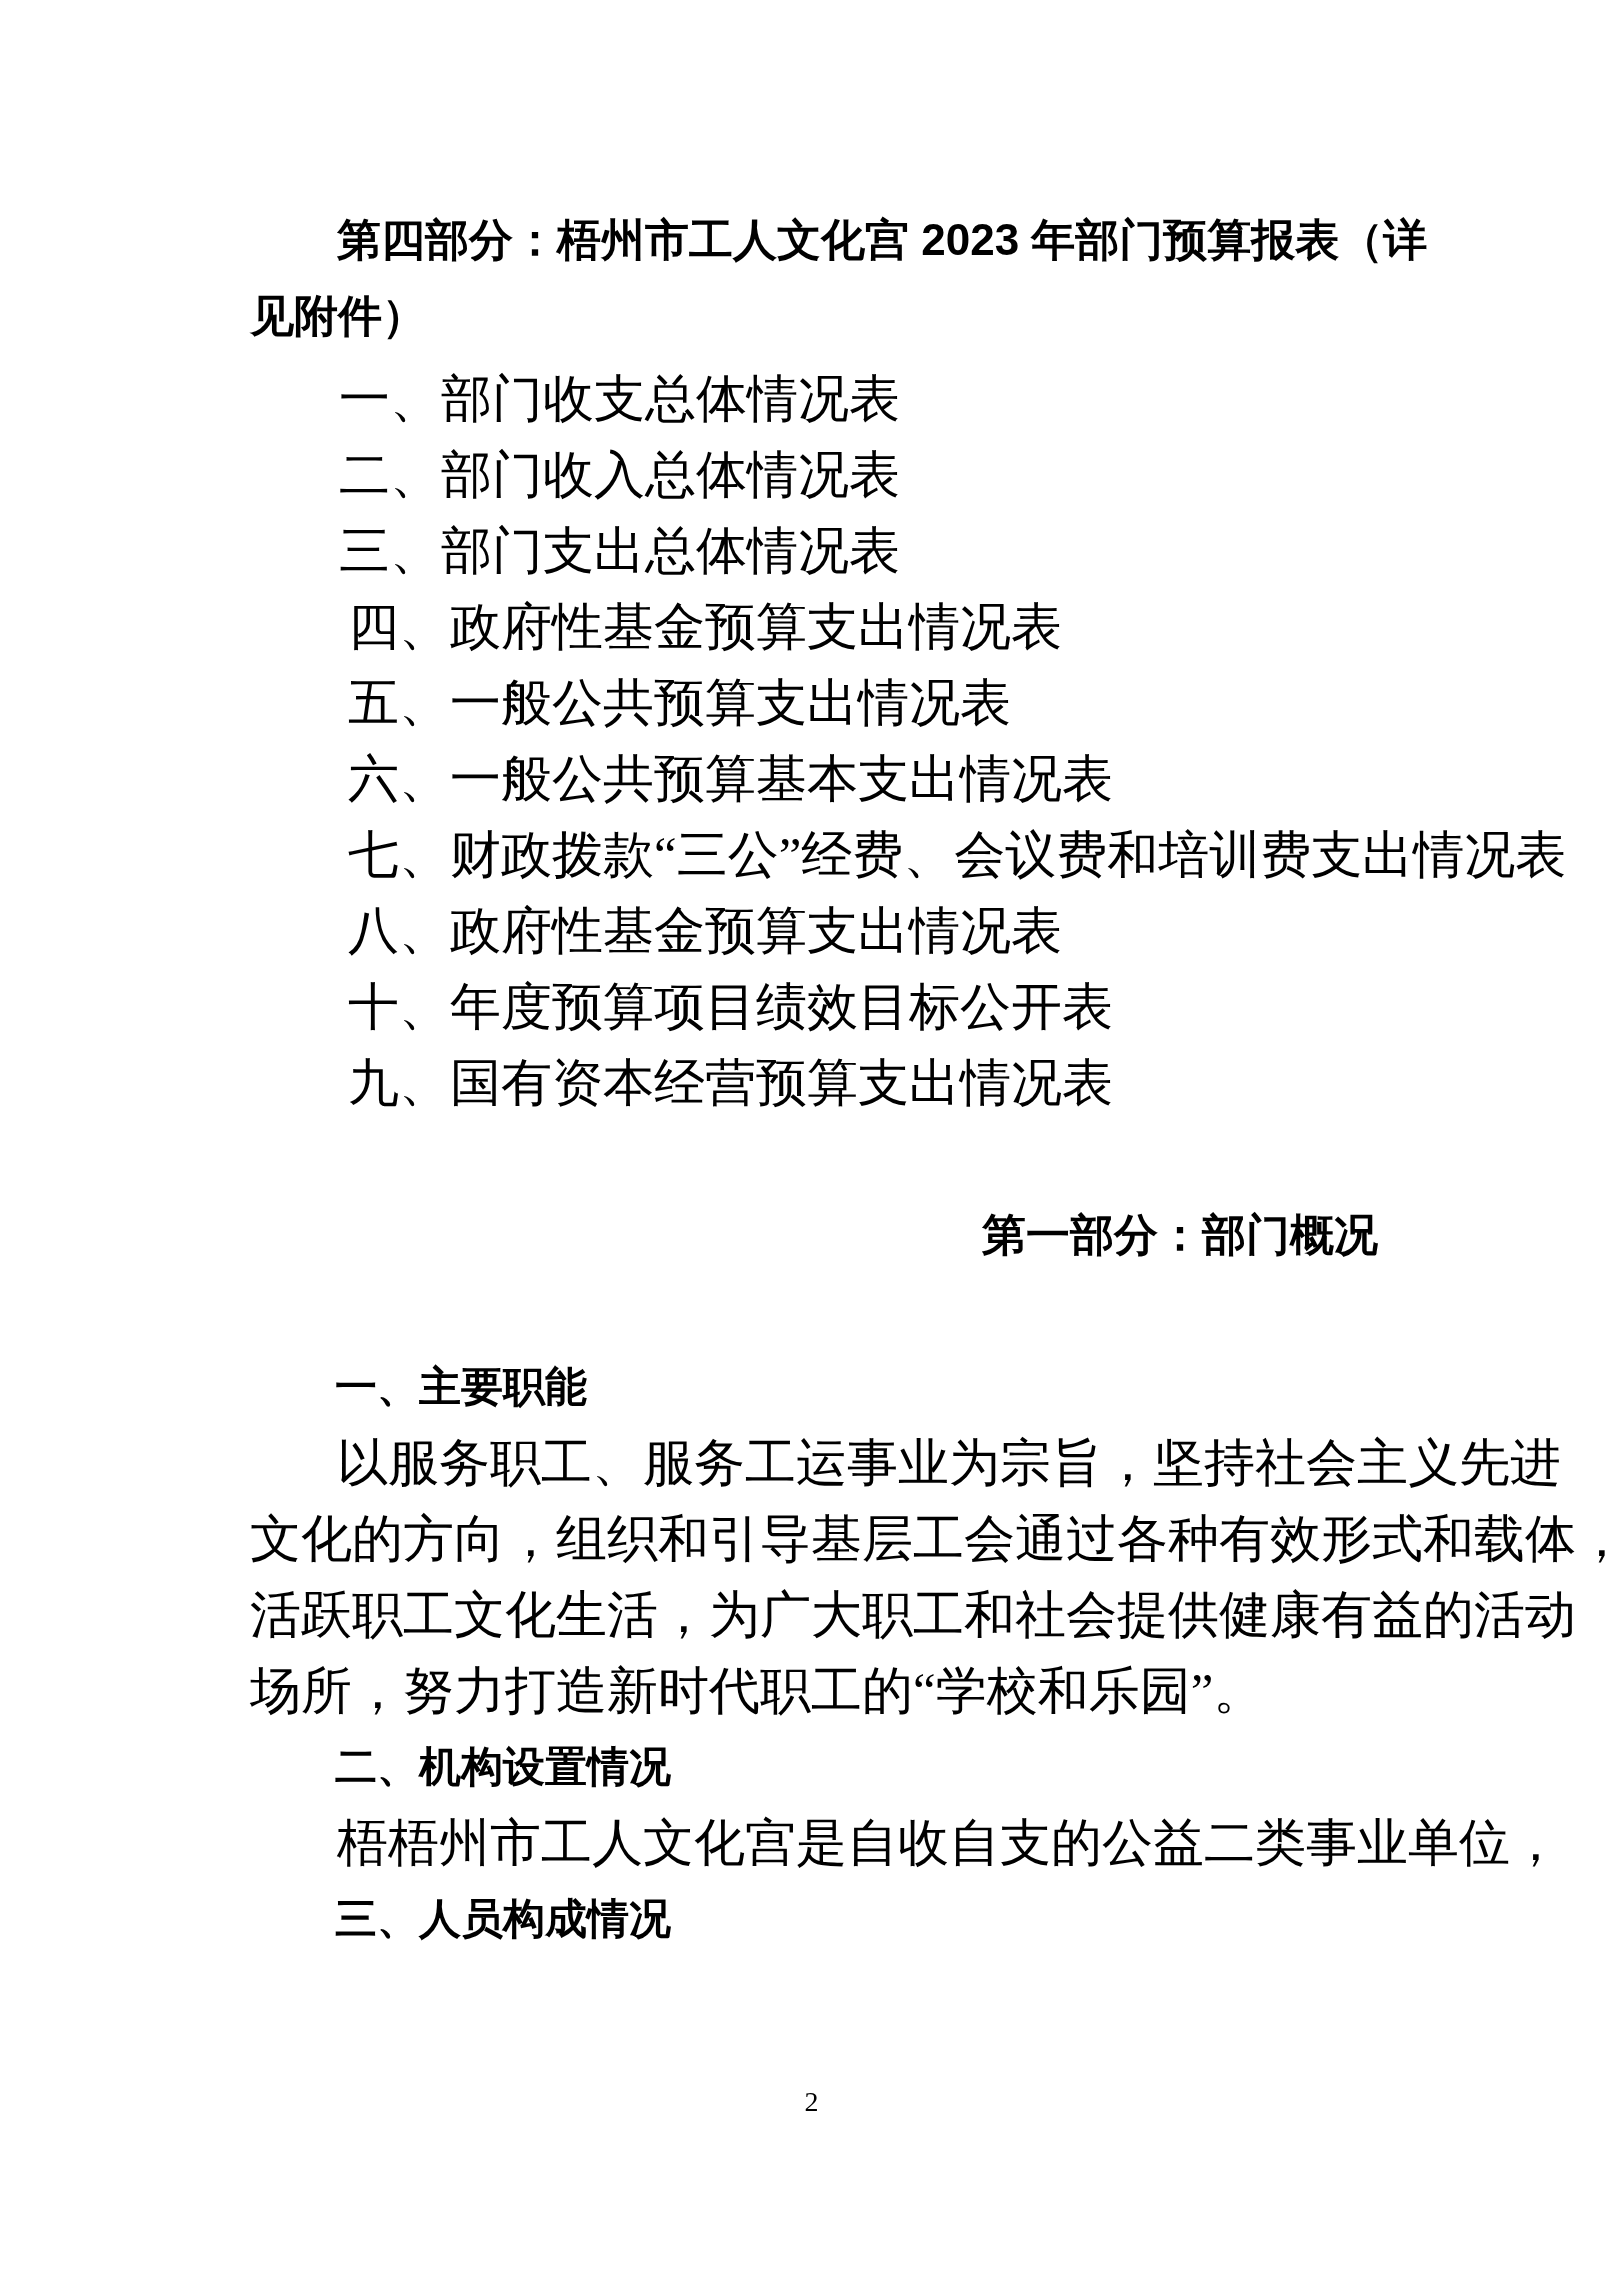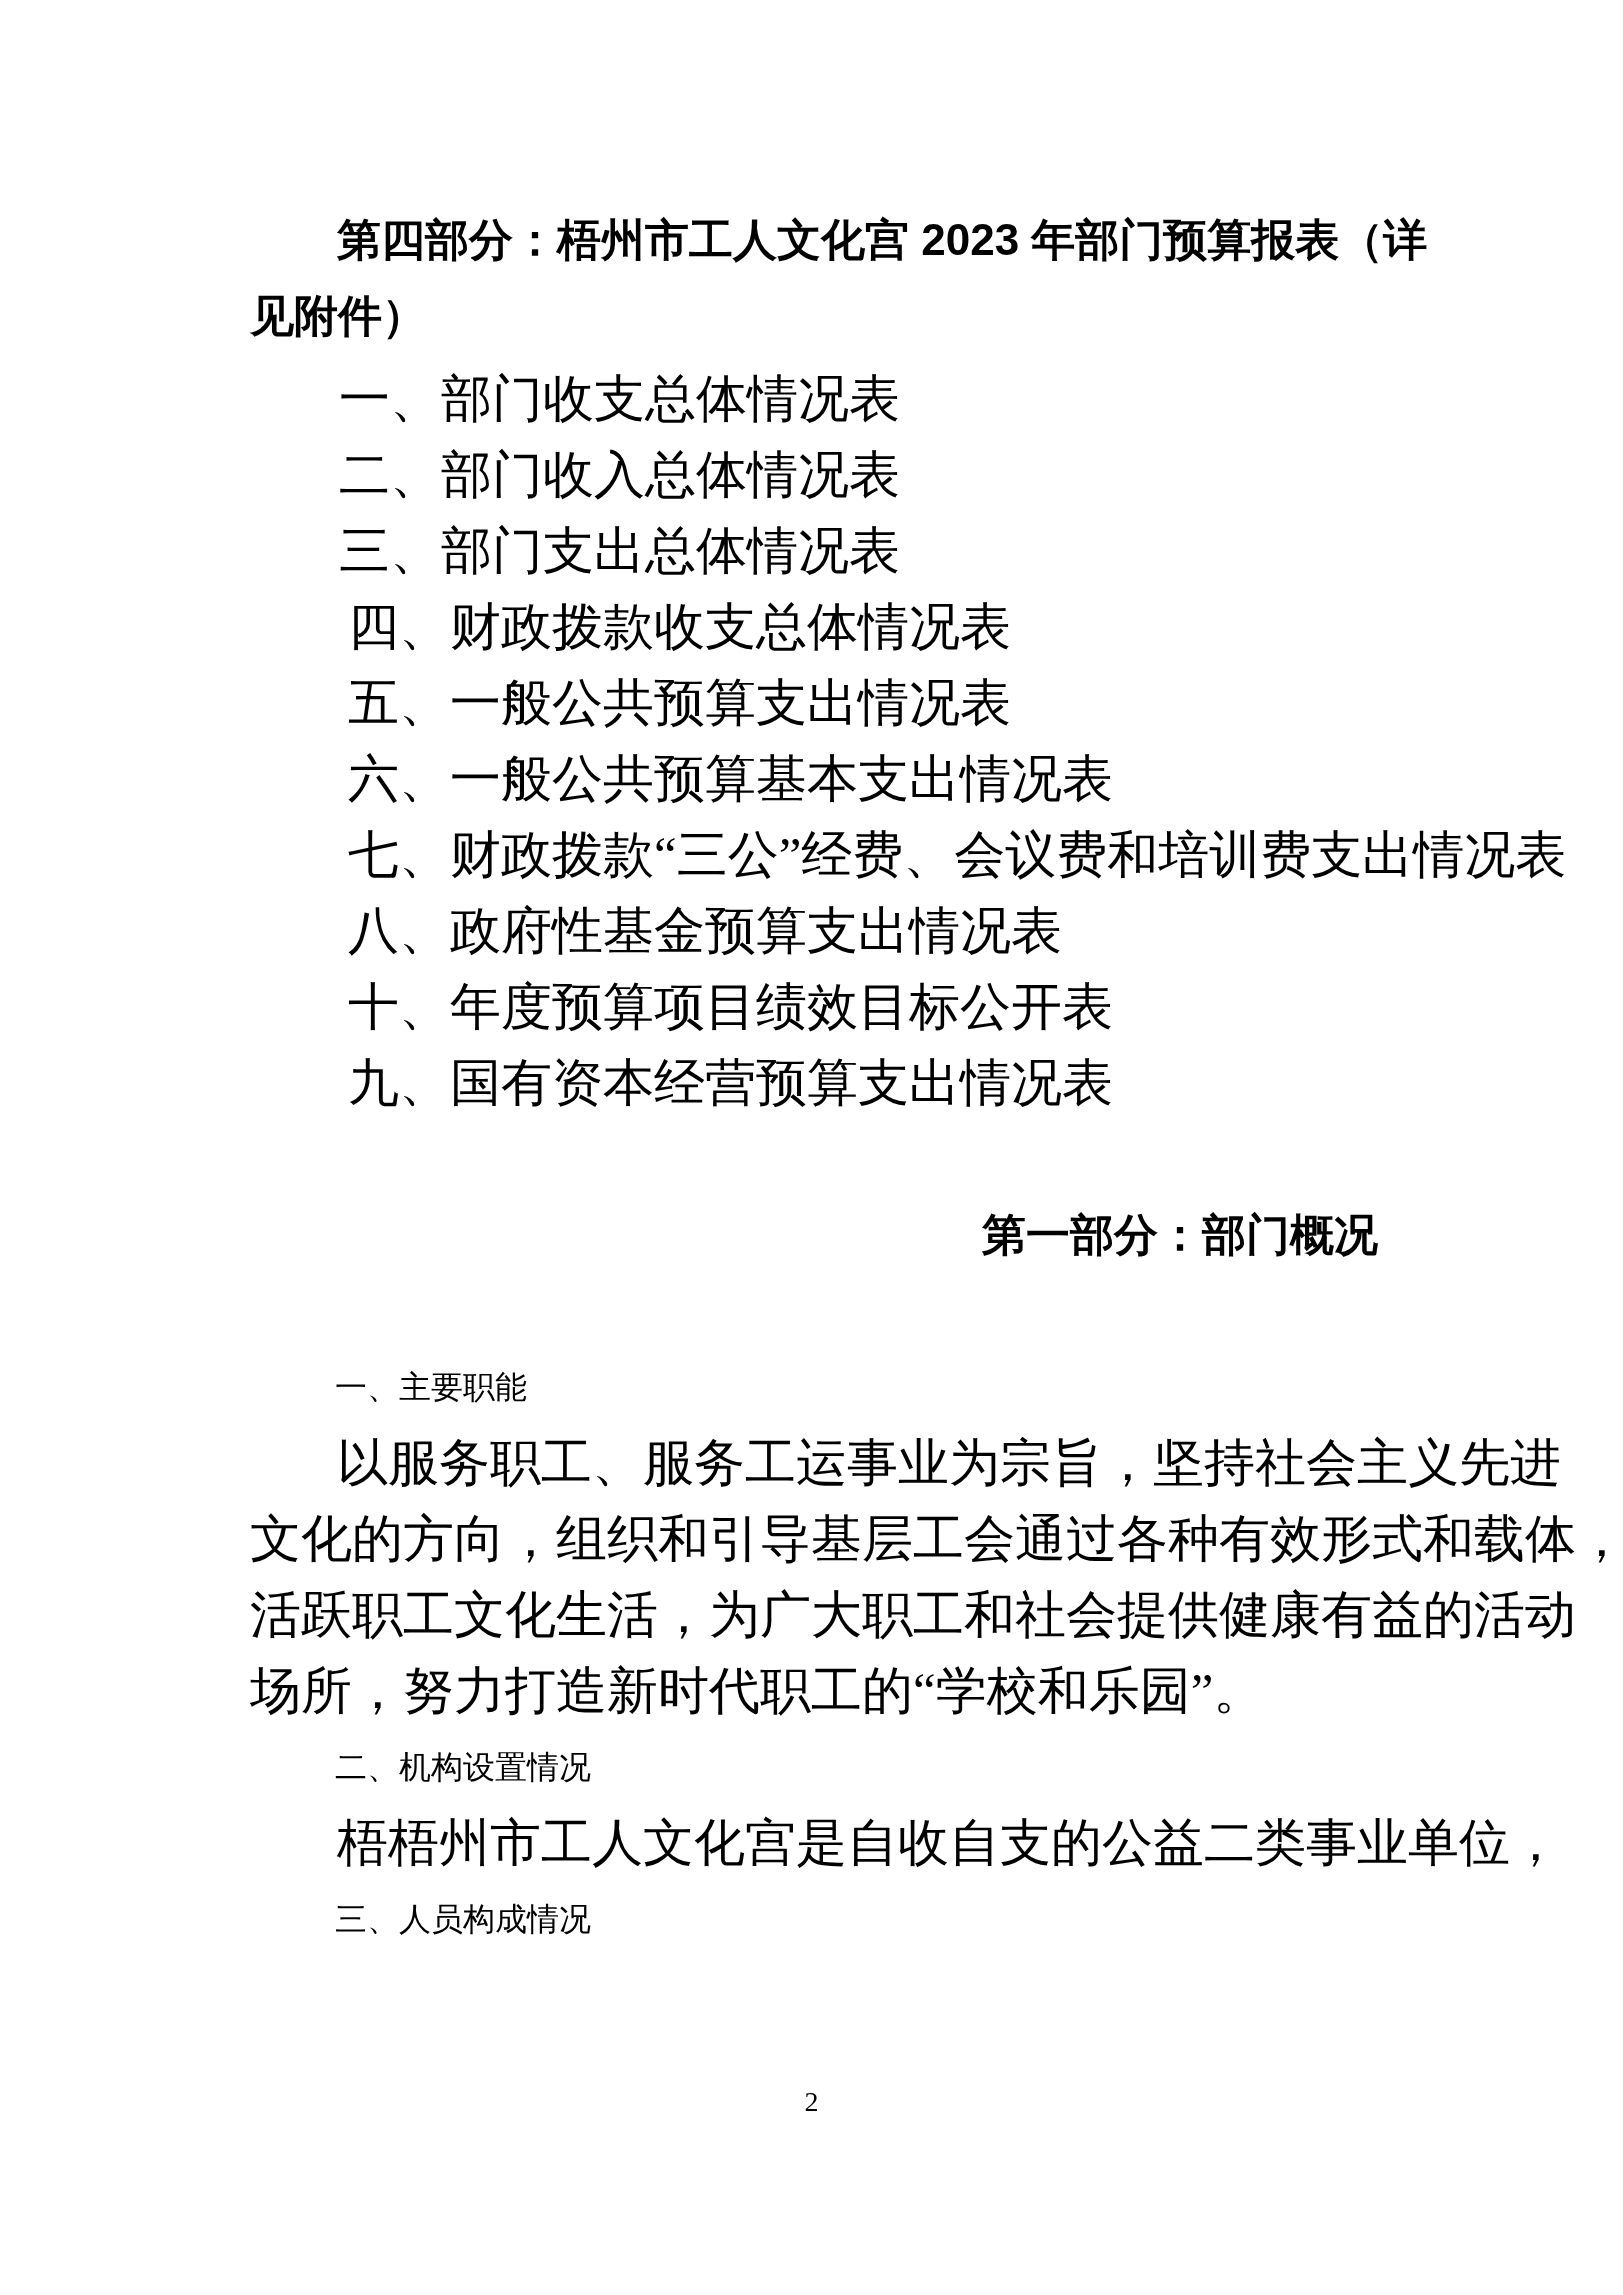--- a/index.html
+++ b/index.html
@@ -35,22 +35,22 @@
     font-weight: bold;
     font-size: 44px;
     line-height: 76px;
     margin-top: 76px;           
     padding-left: 98px;         
     text-align: right;
     white-space: nowrap;
   }
   .h-sub {
     font-family: "Liberation Sans", sans-serif;
-    font-weight: normal;
-    font-size: 32px;
+    font-weight: bold;
+    font-size: 42px;
     line-height: 76px;
     padding-left: 85px;         
     white-space: nowrap;
   }
   .h-sub.after-gap { margin-top: 76px; }  
   .indent2 { padding-left: 87px; }
   .list { margin-top: 7.4px; }
   .list .line { padding-left: 89px; }
   .list .line:nth-child(n+4) { padding-left: 98px; }
   
@@ -102,21 +102,21 @@
           <span>（</span>
           <span>详</span>
         </div>
       <div class="line">见附件）</div>
     </div>
 
     <div class="list">
       <div class="line">一、部门收支总体情况表</div>
       <div class="line">二、部门收入总体情况表</div>
       <div class="line">三、部门支出总体情况表</div>
-      <div class="line">四、财政拨款收支总体情况表</div>
+      <div class="line">四、政府性基金预算支出情况表</div>
       <div class="line">五、一般公共预算支出情况表</div>
       <div class="line">六、一般公共预算基本支出情况表</div>
       <div class="line">七、财政拨款“三公”经费、会议费和培训费支出情况表</div>
       <div class="line">八、政府性基金预算支出情况表</div>
       <div class="line">十、年度预算项目绩效目标公开表</div>
       <div class="line">九、国有资本经营预算支出情况表</div>
     </div>
 
     <div class="h-center">第一部分：部门概况</div>
 

